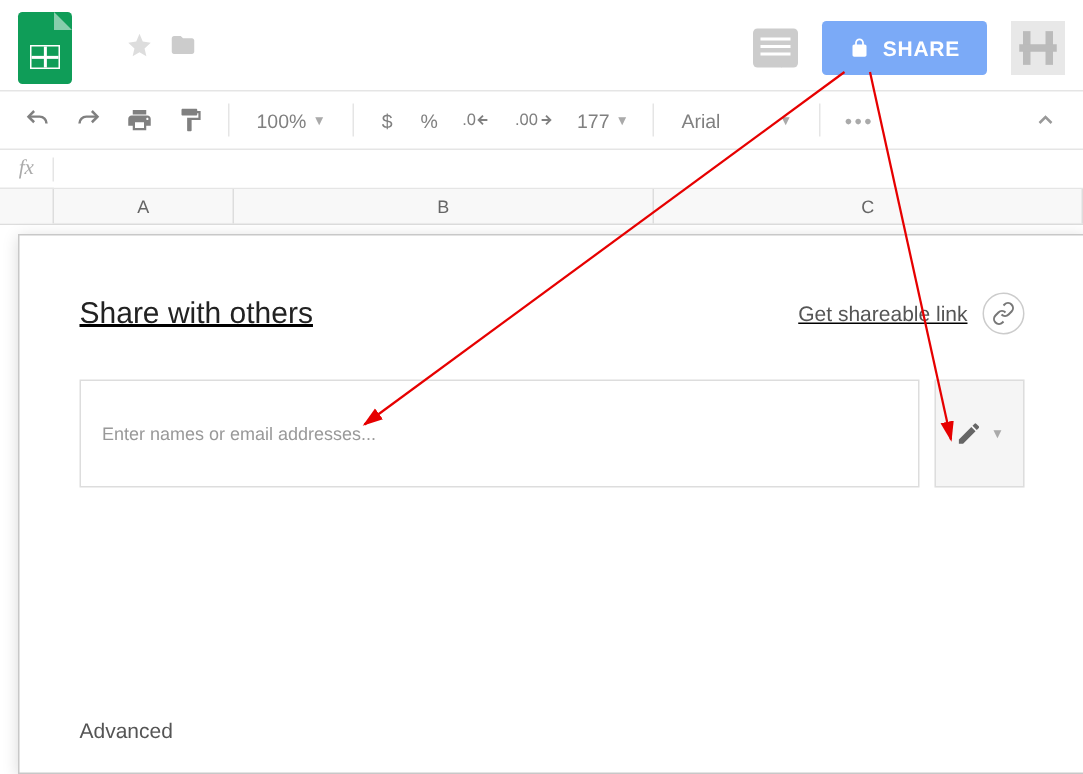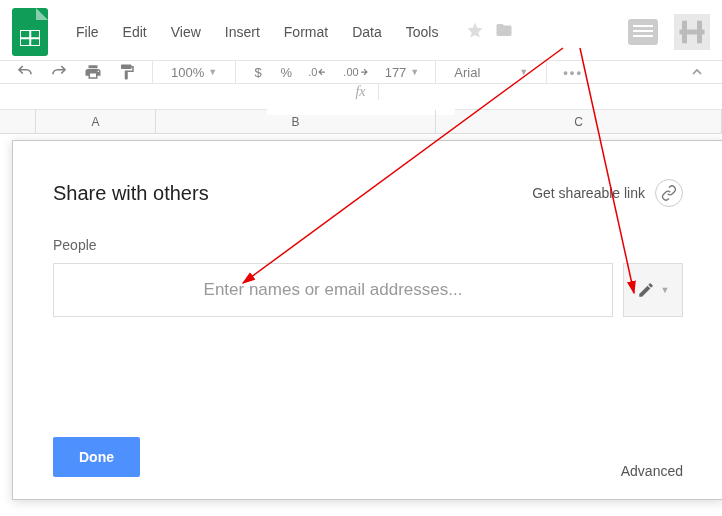--- a/index.html
+++ b/index.html
@@ -109,21 +109,21 @@
       background: #e8e8e8;
       border-radius: 0;
       position: relative;
       display:flex; align-items:center; justify-content:center;
     }
     .avatar svg { width: 30px; height: 30px; }
     
     .toolbar {
       display:flex;
       align-items:center;
-      height: 24px;
+      height: 40px;
       border-top:1px solid #e5e5e5;
       border-bottom:1px solid #e5e5e5;
       padding: 0 10px;
       gap: 4px;
       color:#808080;
       font-size:13px;
     }
     .tb-btn {
       padding:4px 6px;
       display:flex; align-items:center; justify-content:center;
@@ -138,21 +138,20 @@
     .chevron-up {
       margin-left:auto; width:30px; height:30px;
       display:flex; align-items:center; justify-content:center;
       cursor:pointer; color:#aaa;
     }
     
     .formula-bar {
       display:flex; align-items:center;
       height:26px;
       border-bottom:1px solid #e5e5e5;
-      flex-direction:column;
     }
     .fx {
       width:36px; text-align:center;
       font-style:italic; font-size:14px; color:#aaa;
       font-family: serif;
       border-right:1px solid #e5e5e5;
     }
     .formula-input { flex:1; height:100%; border:none; outline:none; padding:0 6px; font-size:13px; }
     
     .col-headers {
@@ -178,37 +177,37 @@
       left:12px; right:-2px; top:6px; bottom:0;
       background:#fff;
       border:1px solid #c8c8c8;
       box-shadow: 0 2px 10px rgba(0,0,0,0.15);
       padding: 38px 40px 20px 40px;
       display:flex; flex-direction:column;
     }
     .dialog-header {
       display:flex; justify-content:space-between; align-items:center;
       margin-bottom: 30px;
+      text-decoration: underline;
     }
     .dialog-title { font-size:20px; color:#222; }
     .link-row { display:flex; align-items:center; gap:10px; color:#555; font-size:14px; cursor:pointer; }
     .link-circle {
       width:28px; height:28px; border-radius:50%;
       border:1px solid #ccc;
       display:flex; align-items:center; justify-content:center;
     }
     .people-label { font-size:14px; color:#666; margin-bottom:10px; }
     .people-row { display:flex; gap:10px; margin-bottom:20px; }
     .people-input {
       flex:1;
       border:1px solid #ddd;
-      padding:16px 14px;
-      font-size:17px;
+      padding:28px 14px;
+      font-size:12px;
       color:#333;
-      text-align:center;
     }
     .people-input::placeholder { color:#999; }
     .perm-btn {
       width:60px;
       border:1px solid #ddd;
       background:#f5f5f5;
       display:flex; align-items:center; justify-content:center;
       gap:6px;
       cursor:pointer;
     }
@@ -232,29 +231,20 @@
       position:absolute; top:0; left:0; width:722px; height:516px;
       pointer-events:none;
     }
   </style>
 </head>
 <body>
 
 <div class="header">
   <div class="sheets-logo">
     <div class="grid"></div>
-  </div>
-  <div class="menubar">
-    <div class="menubar-item">File</div>
-    <div class="menubar-item">Edit</div>
-    <div class="menubar-item">View</div>
-    <div class="menubar-item">Insert</div>
-    <div class="menubar-item">Format</div>
-    <div class="menubar-item">Data</div>
-    <div class="menubar-item">Tools</div>
   </div>
   <div class="title-icons">
     <span>
       <svg viewBox="0 0 24 24" width="18" height="18" fill="#ddd">
           <path d="M12 2l2.9 6.9L22 10l-5.5 5 1.6 7L12 18.5 5.9 22l1.6-7L2 10l7.1-1.1z"></path>
         </svg>
     </span>
     <span>
       <svg viewBox="0 0 24 24" width="20" height="18" fill="#ccc">
           <path d="M10 4H4c-1.1 0-2 .9-2 2v12c0 1.1.9 2 2 2h16c1.1 0 2-.9 2-2V8c0-1.1-.9-2-2-2h-8l-2-2z"></path>
@@ -262,20 +252,26 @@
     </span>
   </div>
   <div class="spacer"></div>
   <div class="top-right">
     <div class="comment-icon">
       <div class="lines">
           <span></span>
           <span></span>
           <span></span>
         </div>
+    </div>
+    <div class="share-btn">
+      <svg viewBox="0 0 24 24" fill="#fff">
+          <path d="M18 8h-1V6c0-2.76-2.24-5-5-5S7 3.24 7 6v2H6c-1.1 0-2 .9-2 2v10c0 1.1.9 2 2 2h12c1.1 0 2-.9 2-2V10c0-1.1-.9-2-2-2zM9 6c0-1.66 1.34-3 3-3s3 1.34 3 3v2H9V6z"></path>
+        </svg>
+      <span>SHARE</span>
     </div>
     <div class="avatar">
       <svg viewBox="0 0 24 24" fill="#bbb">
           <rect x="4" y="3" width="4" height="18"></rect>
           <rect x="16" y="3" width="4" height="18"></rect>
           <rect x="2" y="10" width="20" height="4"></rect>
         </svg>
     </div>
   </div>
 </div>
@@ -360,32 +356,30 @@
       <div class="link-row">
         <span>Get shareable link</span>
         <span class="link-circle">
           <svg width="16" height="16" viewBox="0 0 24 24" fill="none" stroke="#777" stroke-width="2">
               <path d="M10 13a5 5 0 007.07 0l3-3a5 5 0 00-7.07-7.07l-1 1"></path>
               <path d="M14 11a5 5 0 00-7.07 0l-3 3a5 5 0 007.07 7.07l1-1"></path>
             </svg>
         </span>
       </div>
     </div>
-    <div class="people-label">People</div>
     <div class="people-row">
       <input class="people-input" placeholder="Enter names or email addresses..." style="">
       <div class="perm-btn">
         <svg width="18" height="18" viewBox="0 0 24 24" fill="#666">
             <path d="M3 17.25V21h3.75L17.81 9.94l-3.75-3.75L3 17.25zM20.71 7.04a1 1 0 000-1.41l-2.34-2.34a1 1 0 00-1.41 0l-1.83 1.83 3.75 3.75 1.83-1.83z"></path>
           </svg>
         <span class="tb-dropdown-arrow">▼</span>
       </div>
     </div>
     <div class="dialog-footer">
-      <button class="done-btn">Done</button>
       <div class="advanced">Advanced</div>
     </div>
   </div>
 </div>
 
 <svg class="arrow-overlay">
   <defs>
     <marker id="ah" markerWidth="10" markerHeight="10" refX="8" refY="3" orient="auto">
       <path d="M0,0 L9,3 L0,6 z" fill="#e60000"></path>
     </marker>

